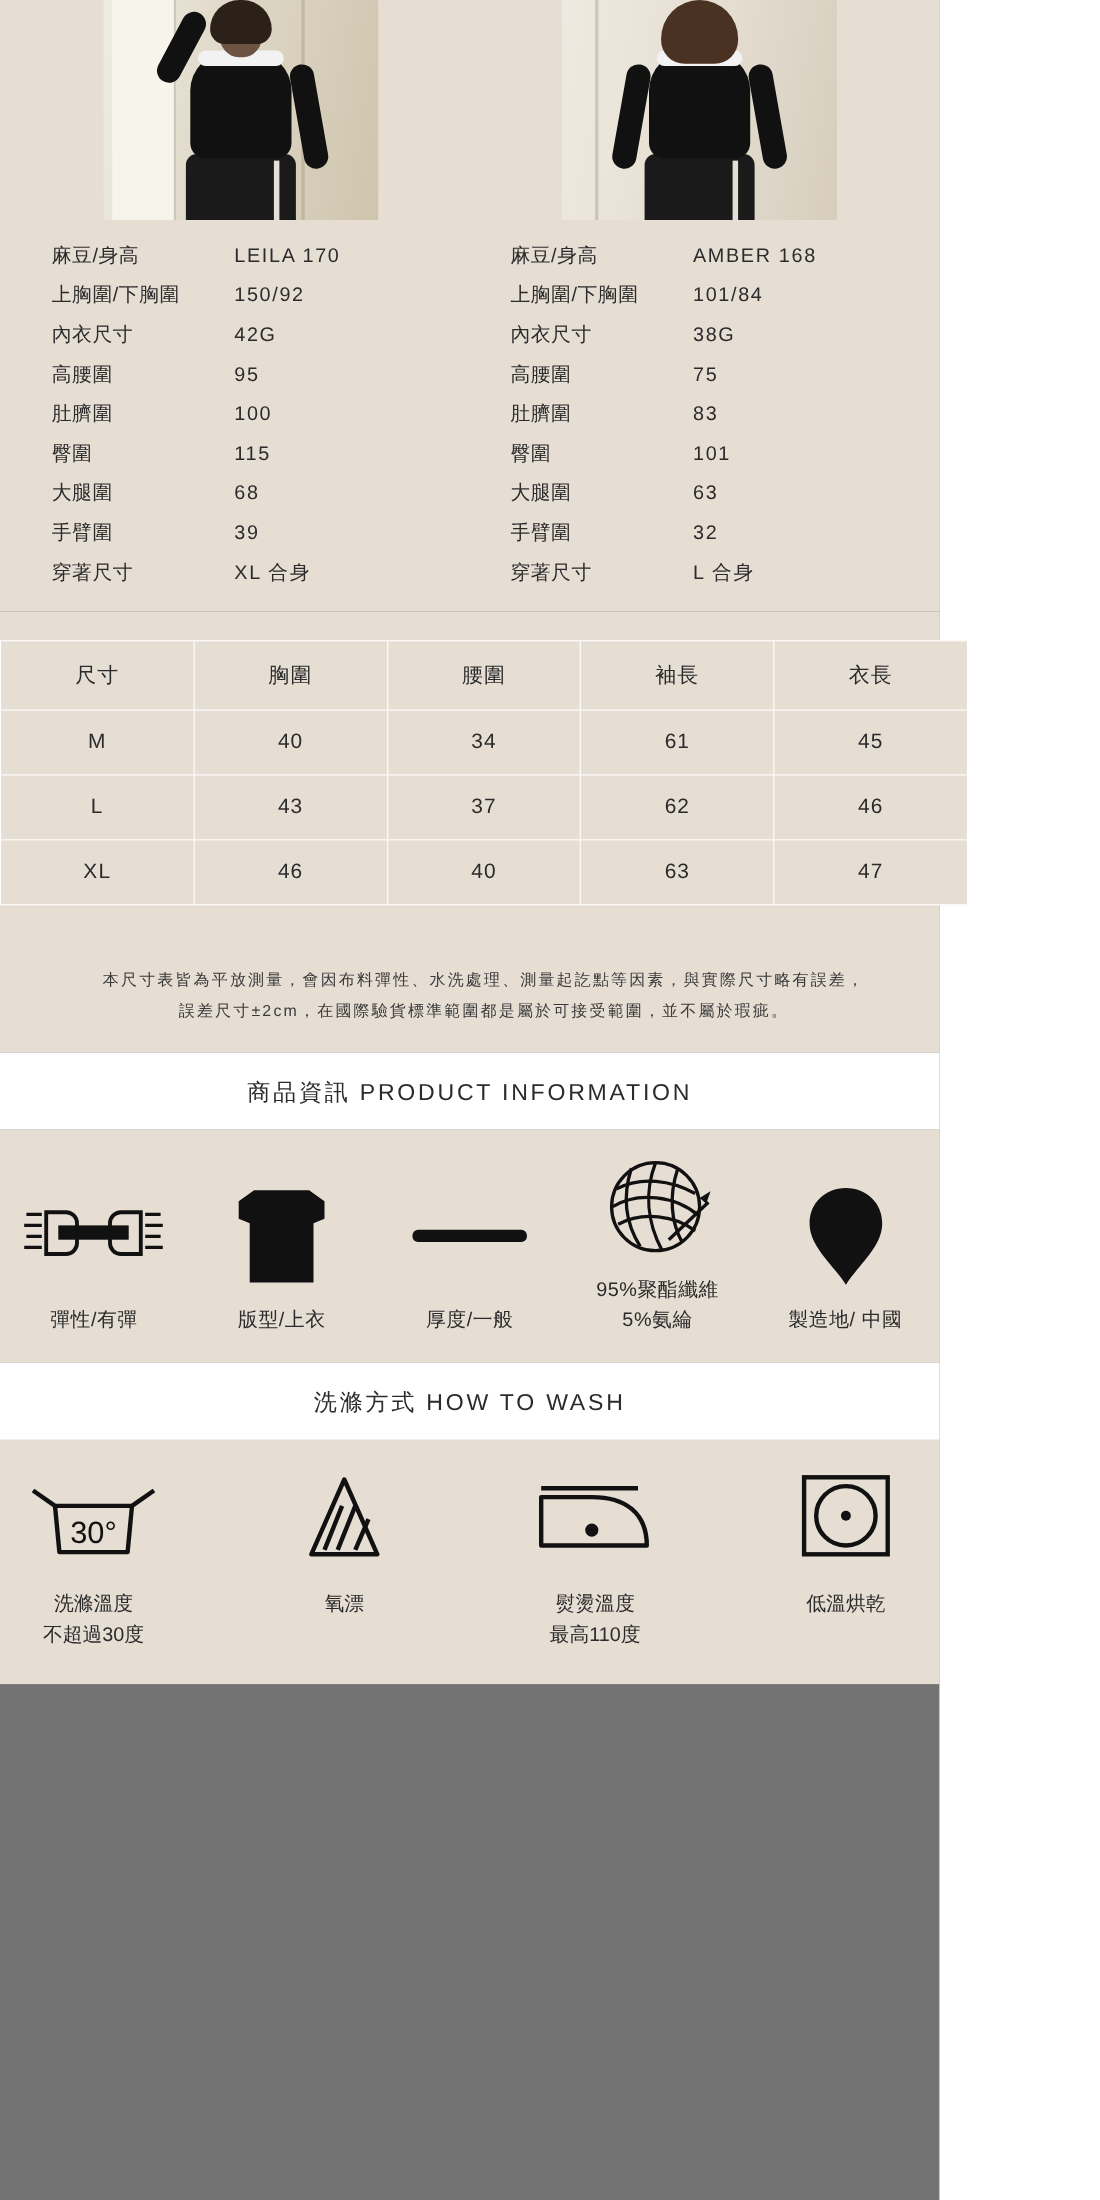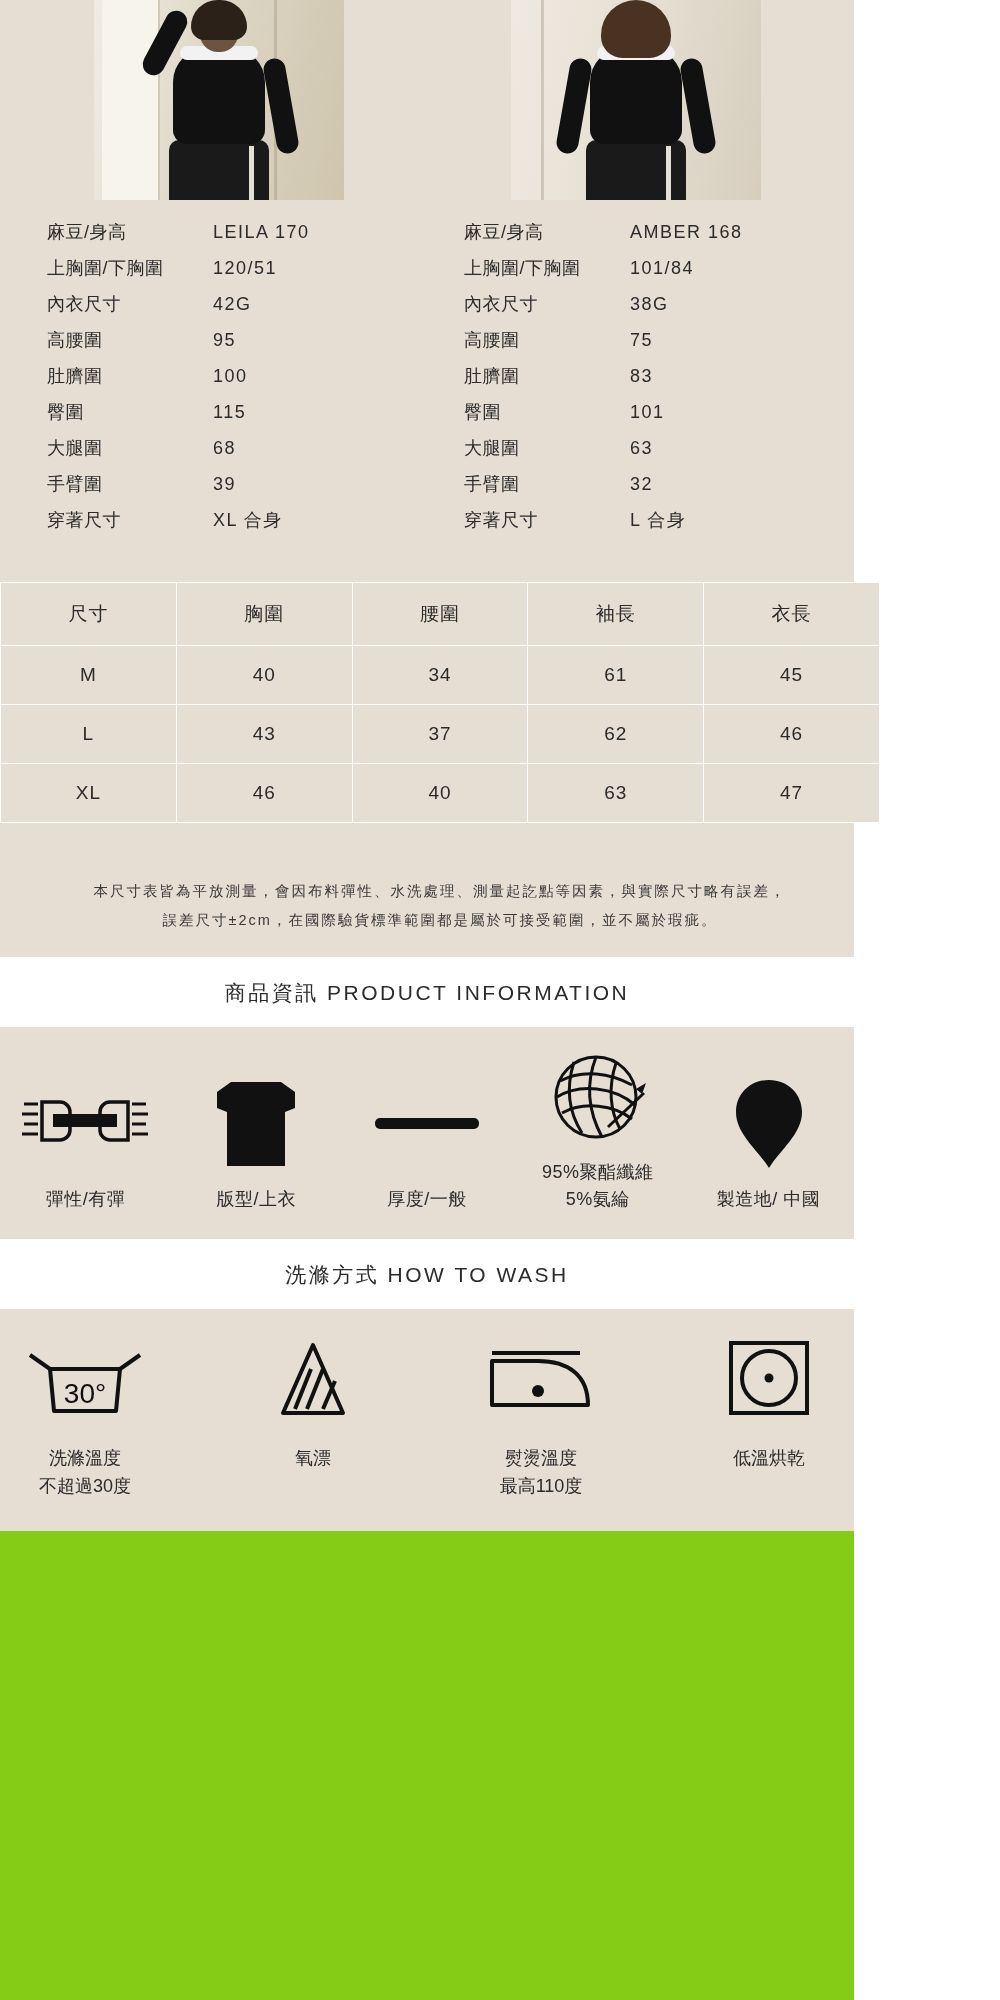--- a/index.html
+++ b/index.html
@@ -11,21 +11,21 @@
     width: 1000px;
     height: 2000px;
     font-family: "Liberation Sans", sans-serif;
     color: #2b2b2b;
     overflow: hidden;
   }
   .page {
     position: relative;
     width: 854px;
     height: 2000px;
-    background: #84cc16;
+    background: #737373;
   }
 
   
   .model-section {
     background: #e6ddd3;
     padding: 0 0 18px 0;
   }
   .models {
     display: flex;
     justify-content: center;
@@ -306,21 +306,21 @@
           </div>
         </div>
         <table class="spec-table">
           <tbody>
               <tr>
             <td class="k">麻豆/身高</td>
             <td class="v">LEILA 170</td>
           </tr>
           <tr>
             <td class="k">上胸圍/下胸圍</td>
-            <td class="v">120/51</td>
+            <td class="v">150/92</td>
           </tr>
           <tr>
             <td class="k">內衣尺寸</td>
             <td class="v">42G</td>
           </tr>
           <tr>
             <td class="k">高腰圍</td>
             <td class="v">95</td>
           </tr>
           <tr>

